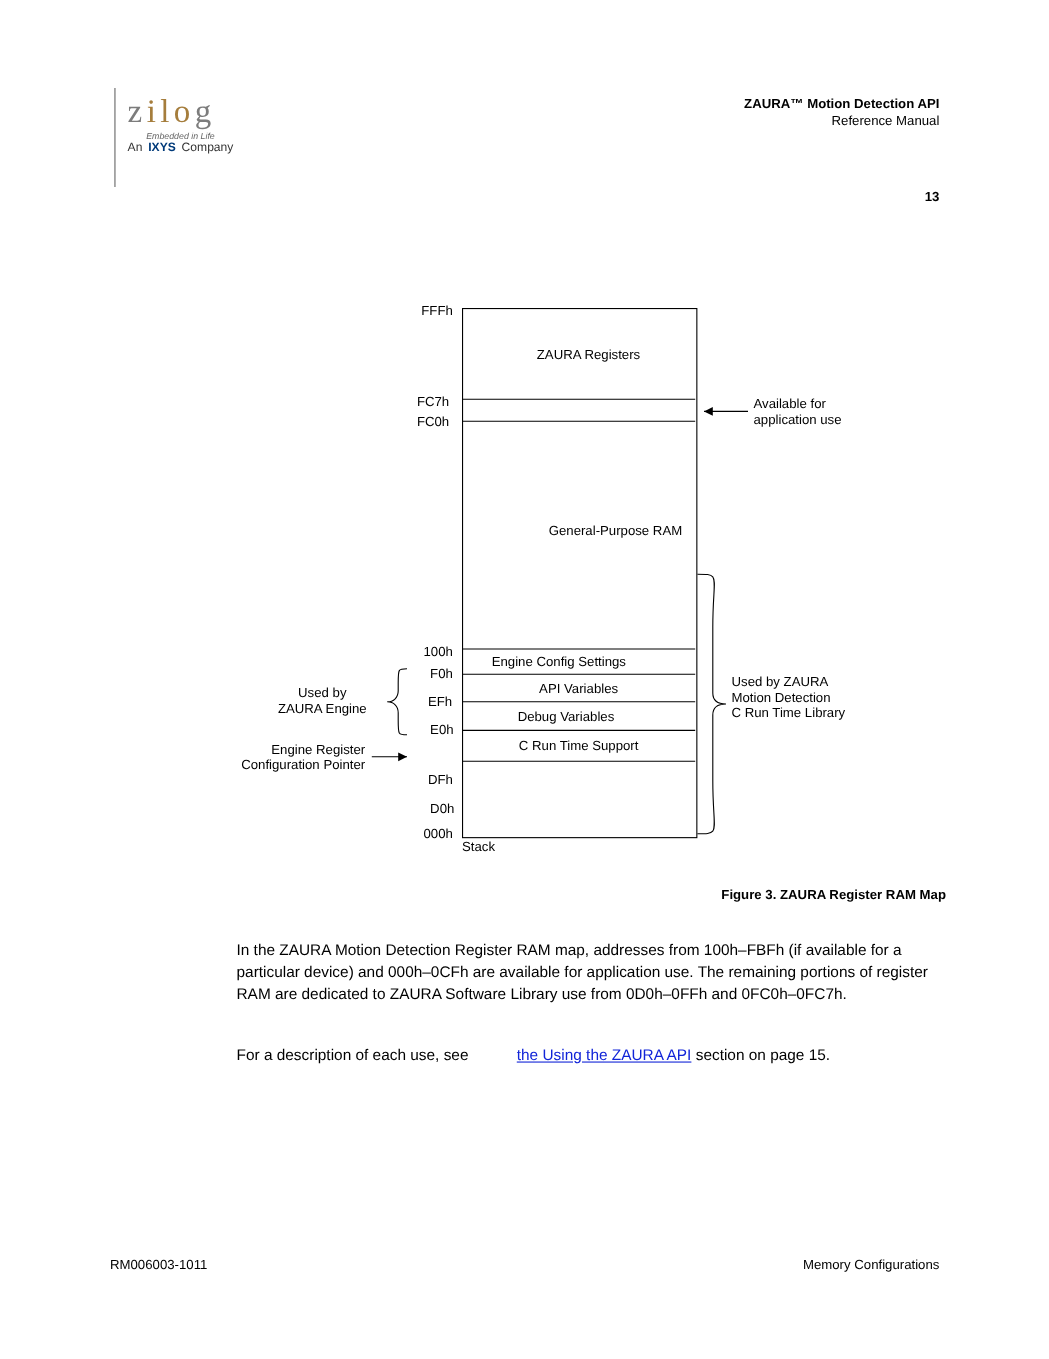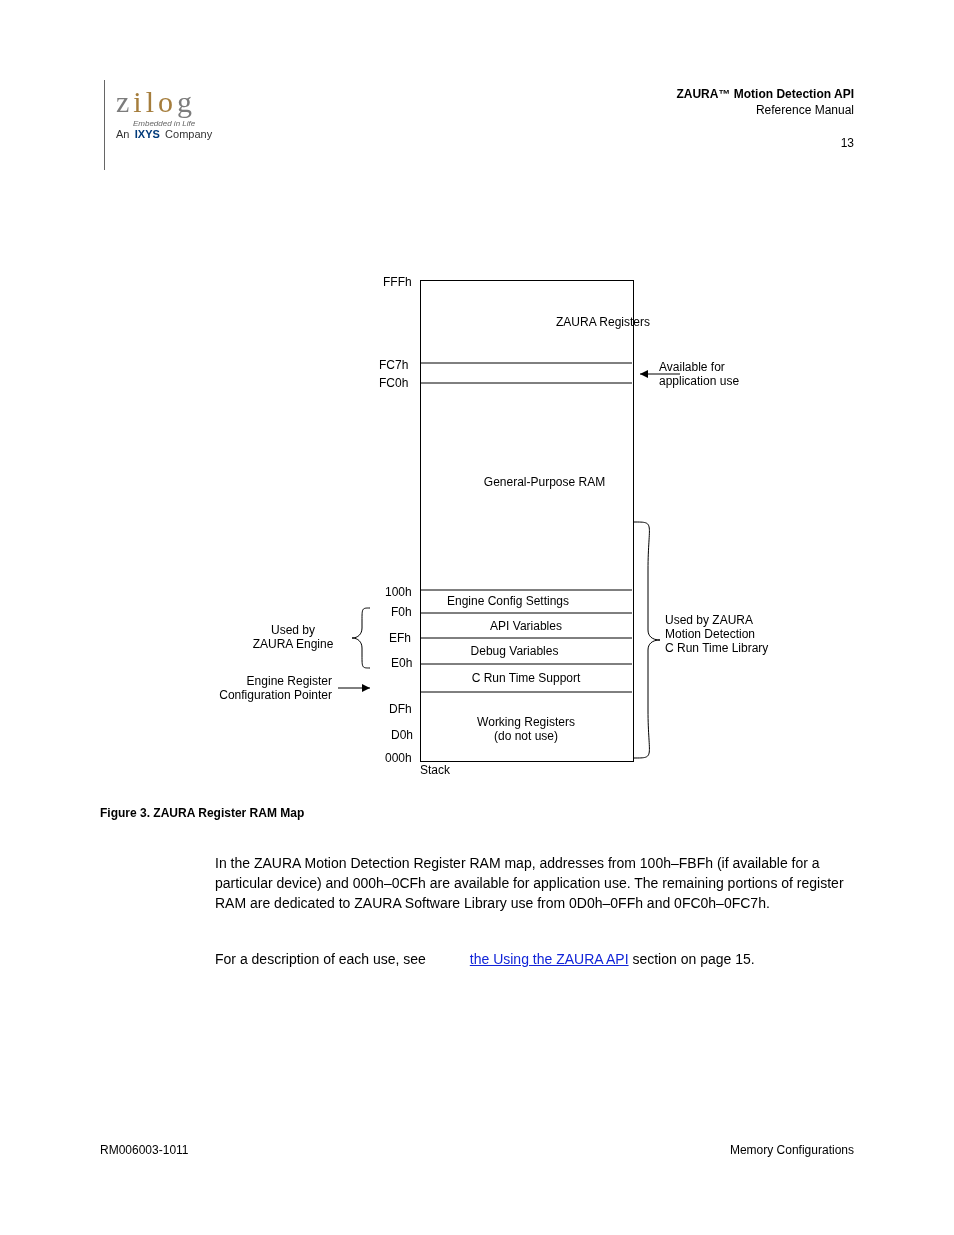--- a/index.html
+++ b/index.html
@@ -48,21 +48,21 @@
   .logo-sub2 .ixys { color: #003a7a; font-weight: bold; }
   .header-right {
     position: absolute;
     right: 100px;
     top: 86px;
     text-align: right;
     font-size: 12px;
     line-height: 1.35;
   }
   .header-right .title { font-weight: bold; }
-  .header-right .pagenum { font-weight: normal; }
+  .header-right .pagenum { font-weight: bold; margin-top: 36px; }
   .figure {
     position: absolute;
     left: 100px;
     top: 210px;
     width: 760px;
     height: 620px;
   }
   .mem-box {
     position: absolute;
     left: 320px;
@@ -74,21 +74,21 @@
   .abs {
     position: absolute;
     font-size: 12px;
     white-space: nowrap;
   }
   .addr { font-size: 12px; }
   .caption {
     position: absolute;
     left: 0;
     right: 0;
-    text-align: left;
+    text-align: right;
     font-size: 12px;
     font-weight: bold;
   }
   .body-text {
     position: absolute;
     left: 215px;
     width: 640px;
     font-size: 14px;
     line-height: 1.42;
   }
@@ -160,31 +160,29 @@
   <div class="abs addr" style="left:279px;top:148px">FC7h</div>
   <div class="abs addr" style="left:279px;top:166px">FC0h</div>
   <div class="abs addr" style="left:285px;top:375px">100h</div>
   <div class="abs addr" style="left:291px;top:395px">F0h</div>
   <div class="abs addr" style="left:289px;top:421px">EFh</div>
   <div class="abs addr" style="left:291px;top:446px">E0h</div>
   <div class="abs addr" style="left:289px;top:492px">DFh</div>
   <div class="abs addr" style="left:291px;top:518px">D0h</div>
   <div class="abs addr" style="left:285px;top:541px">000h</div>
 
-  <div class="abs" style="left:320px;top:105px;width:230px;text-align:right">ZAURA Registers</div>
-  <div class="abs" style="left:320px;top:265px;width:249px;text-align:center;white-space:pre-line">General-Purpose RAM</div>
+  <div class="abs" style="left:320px;top:105px;width:230px;text-align:center">ZAURA Registers</div>
+  <div class="abs" style="left:335px;top:265px;width:249px;text-align:center;white-space:pre-line">General-Purpose RAM</div>
   <div class="abs" style="left:320px;top:384px;width:176px;text-align:center">Engine Config Settings</div>
   <div class="abs" style="left:320px;top:409px;width:212px;text-align:center">API Variables</div>
   <div class="abs" style="left:320px;top:434px;width:189px;text-align:center">Debug Variables</div>
   <div class="abs" style="left:320px;top:461px;width:212px;text-align:center">C Run Time Support</div>
-  <div class="abs" style="left:320px;top:505px;width:212px;text-align:center;white-space:pre-line">Working Registers
-(do not use)</div>
   <div class="abs" style="left:320px;top:553px;width:212px;text-align:left">Stack</div>
 
-  <div class="abs" style="left:559px;top:150px;white-space:pre-line">Available for
+  <div class="abs" style="left:585px;top:150px;white-space:pre-line">Available for
 application use</div>
   <div class="abs" style="left:565px;top:403px;white-space:pre-line">Used by ZAURA
 Motion Detection
 C Run Time Library</div>
 
   <div class="abs" style="left:138px;top:413px;text-align:center;width:110px;white-space:pre-line">Used by
 ZAURA Engine</div>
   <div class="abs" style="left:110px;top:464px;text-align:right;width:122px;white-space:pre-line">Engine Register
 Configuration Pointer</div>
 

